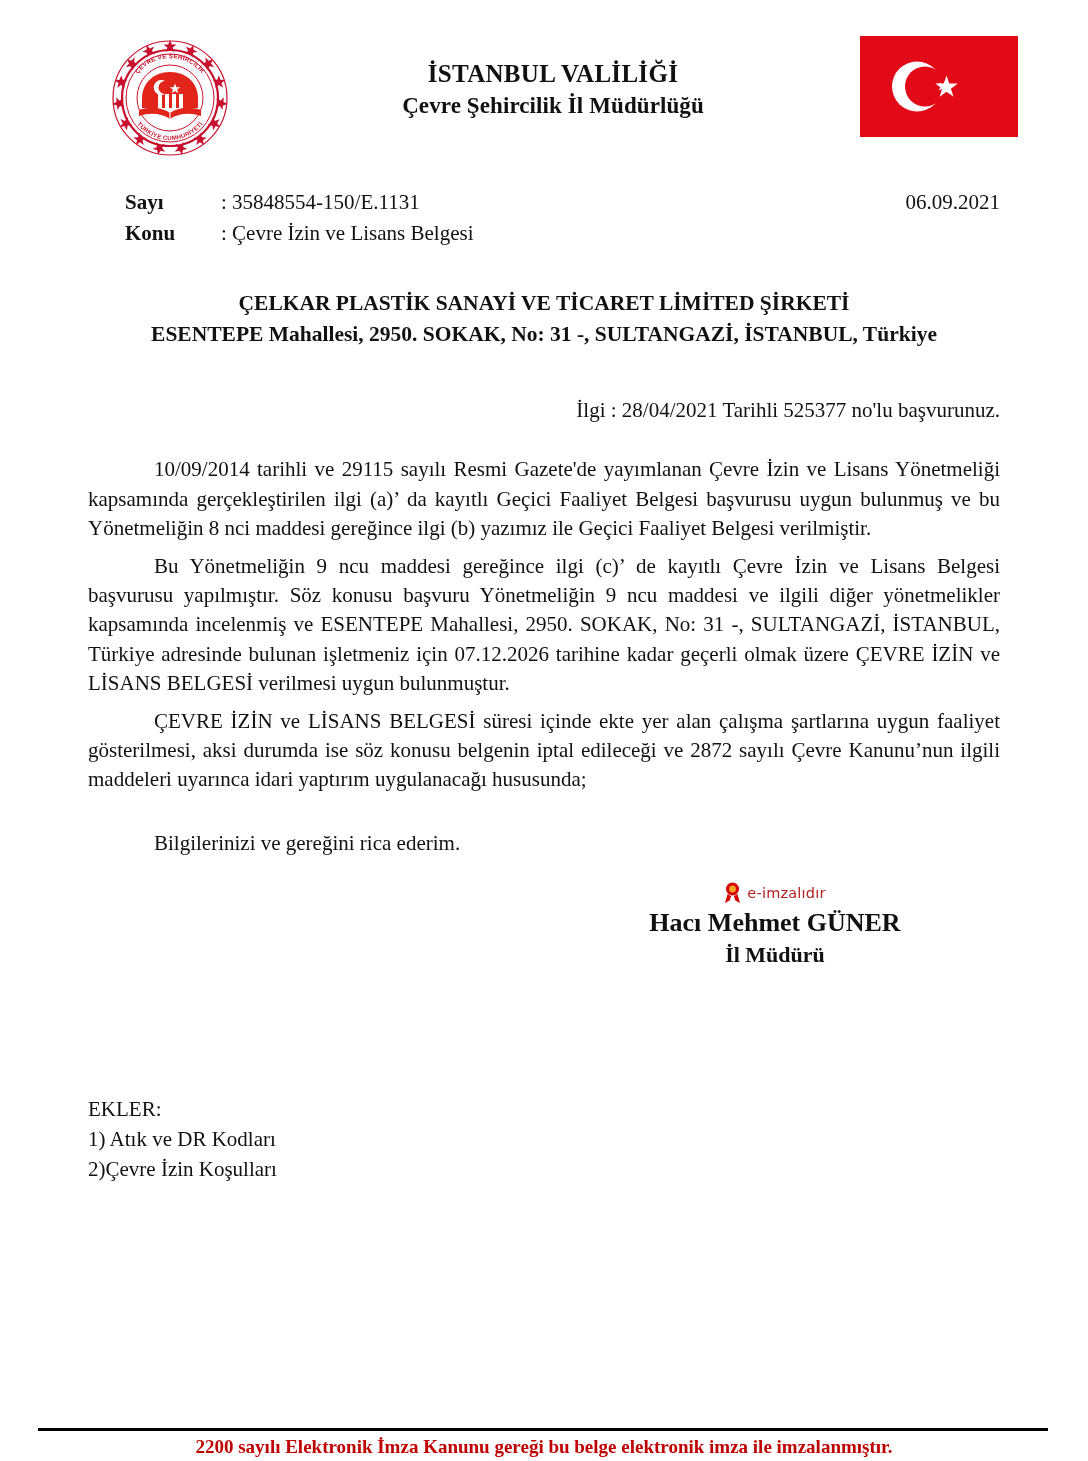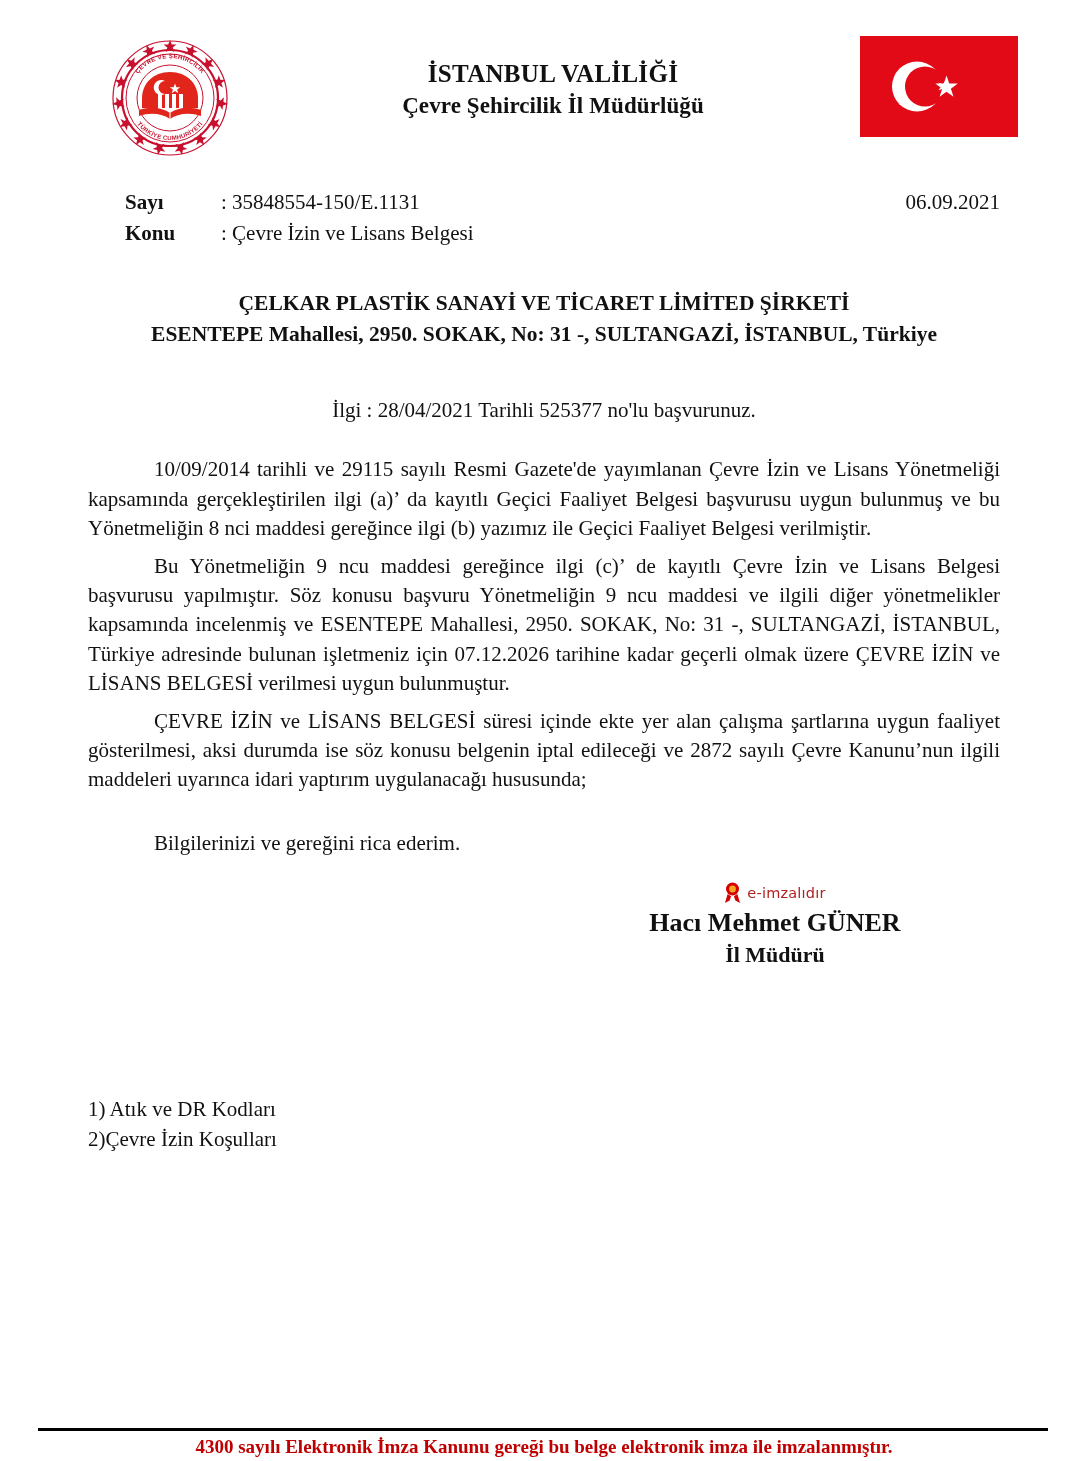--- a/index.html
+++ b/index.html
@@ -120,21 +120,21 @@
   .body-block {
     position: absolute;
     left: 88px;
     top: 396px;
     width: 912px;
     font-size: 21px;
     line-height: 1.40;
   }
   .ref-line {
     margin: 0 0 30px 0;
-    text-align: center;
+    text-align: right;
   }
   .para {
     margin: 0;
     text-align: justify;
     text-justify: inter-word;
     text-indent: 66px;
   }
   .para + .para { margin-top: 8px; }
   .para-plain {
     margin: 34px 0 0 0;
@@ -324,20 +324,21 @@
           <polygon points="13.4,12 16,21 11.4,18.6 9.9,14.2" fill="#D40000"></polygon>
         </svg>
       </span>
       <span class="esign-text">e-imzalıdır</span>
     </div>
     <div class="sig-name">Hacı Mehmet GÜNER</div>
     <div class="sig-title">İl Müdürü</div>
   </div>
 
   <div class="attachments">
+    <div>EKLER:</div>
     <div>1) Atık ve DR Kodları</div>
     <div>2)Çevre İzin Koşulları</div>
   </div>
 
   <div class="footer-rule"></div>
-  <div class="footer-text">4300 sayılı Elektronik İmza Kanunu gereği bu belge elektronik imza ile imzalanmıştır.</div>
+  <div class="footer-text">2200 sayılı Elektronik İmza Kanunu gereği bu belge elektronik imza ile imzalanmıştır.</div>
 
 </div>
 
 </body></html>

